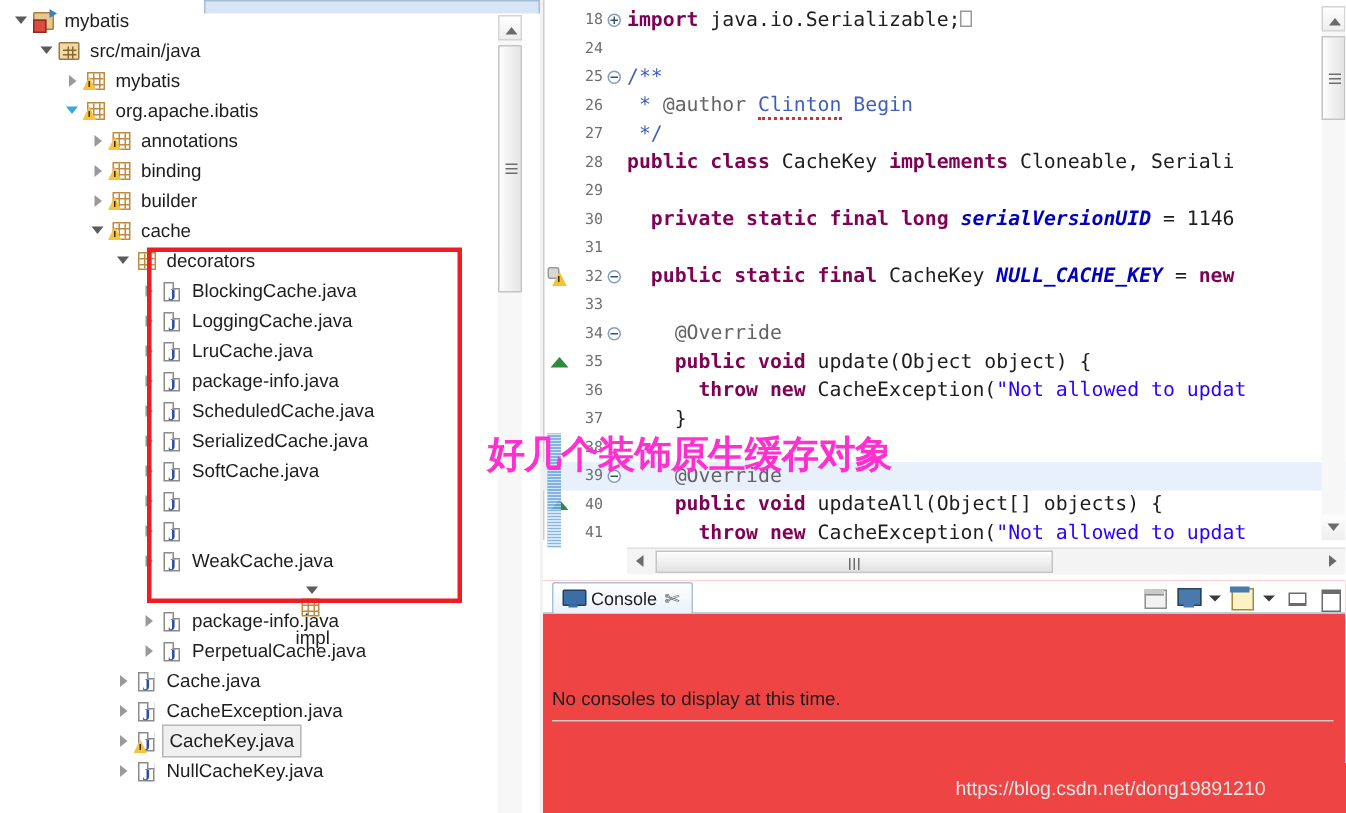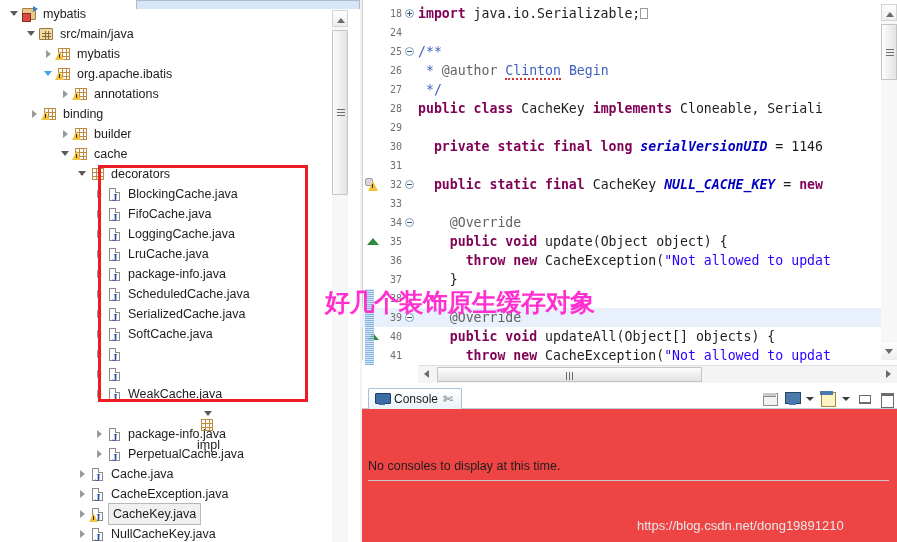--- a/index.html
+++ b/index.html
@@ -630,21 +630,21 @@
           <span class="tlabel">org.apache.ibatis</span>
         </div>
         <div class="row" style="padding-left: 59px;">
           <span class="twisty collapsed"></span>
           <span class="ticon">
             <span class="ic-package"></span>
             <span class="ic-warnbadge"></span>
           </span>
           <span class="tlabel">annotations</span>
         </div>
-        <div class="row" style="padding-left: 28px;">
+        <div class="row" style="padding-left: 59px;">
           <span class="twisty collapsed"></span>
           <span class="ticon">
             <span class="ic-package"></span>
             <span class="ic-warnbadge"></span>
           </span>
           <span class="tlabel">binding</span>
         </div>
         <div class="row" style="padding-left: 59px;">
           <span class="twisty collapsed"></span>
           <span class="ticon">
@@ -667,27 +667,20 @@
             <span class="ic-package"></span>
           </span>
           <span class="tlabel">decorators</span>
         </div>
         <div class="row" style="padding-left: 93px;">
           <span class="twisty collapsed"></span>
           <span class="ticon">
             <span class="ic-java"></span>
           </span>
           <span class="tlabel">BlockingCache.java</span>
-        </div>
-        <div class="row" style="padding-left: 93px;">
-          <span class="twisty collapsed"></span>
-          <span class="ticon">
-            <span class="ic-java"></span>
-          </span>
-          <span class="tlabel">FifoCache.java</span>
         </div>
         <div class="row" style="padding-left: 93px;">
           <span class="twisty collapsed"></span>
           <span class="ticon">
             <span class="ic-java"></span>
           </span>
           <span class="tlabel">LoggingCache.java</span>
         </div>
         <div class="row" style="padding-left: 93px;">
           <span class="twisty collapsed"></span>

